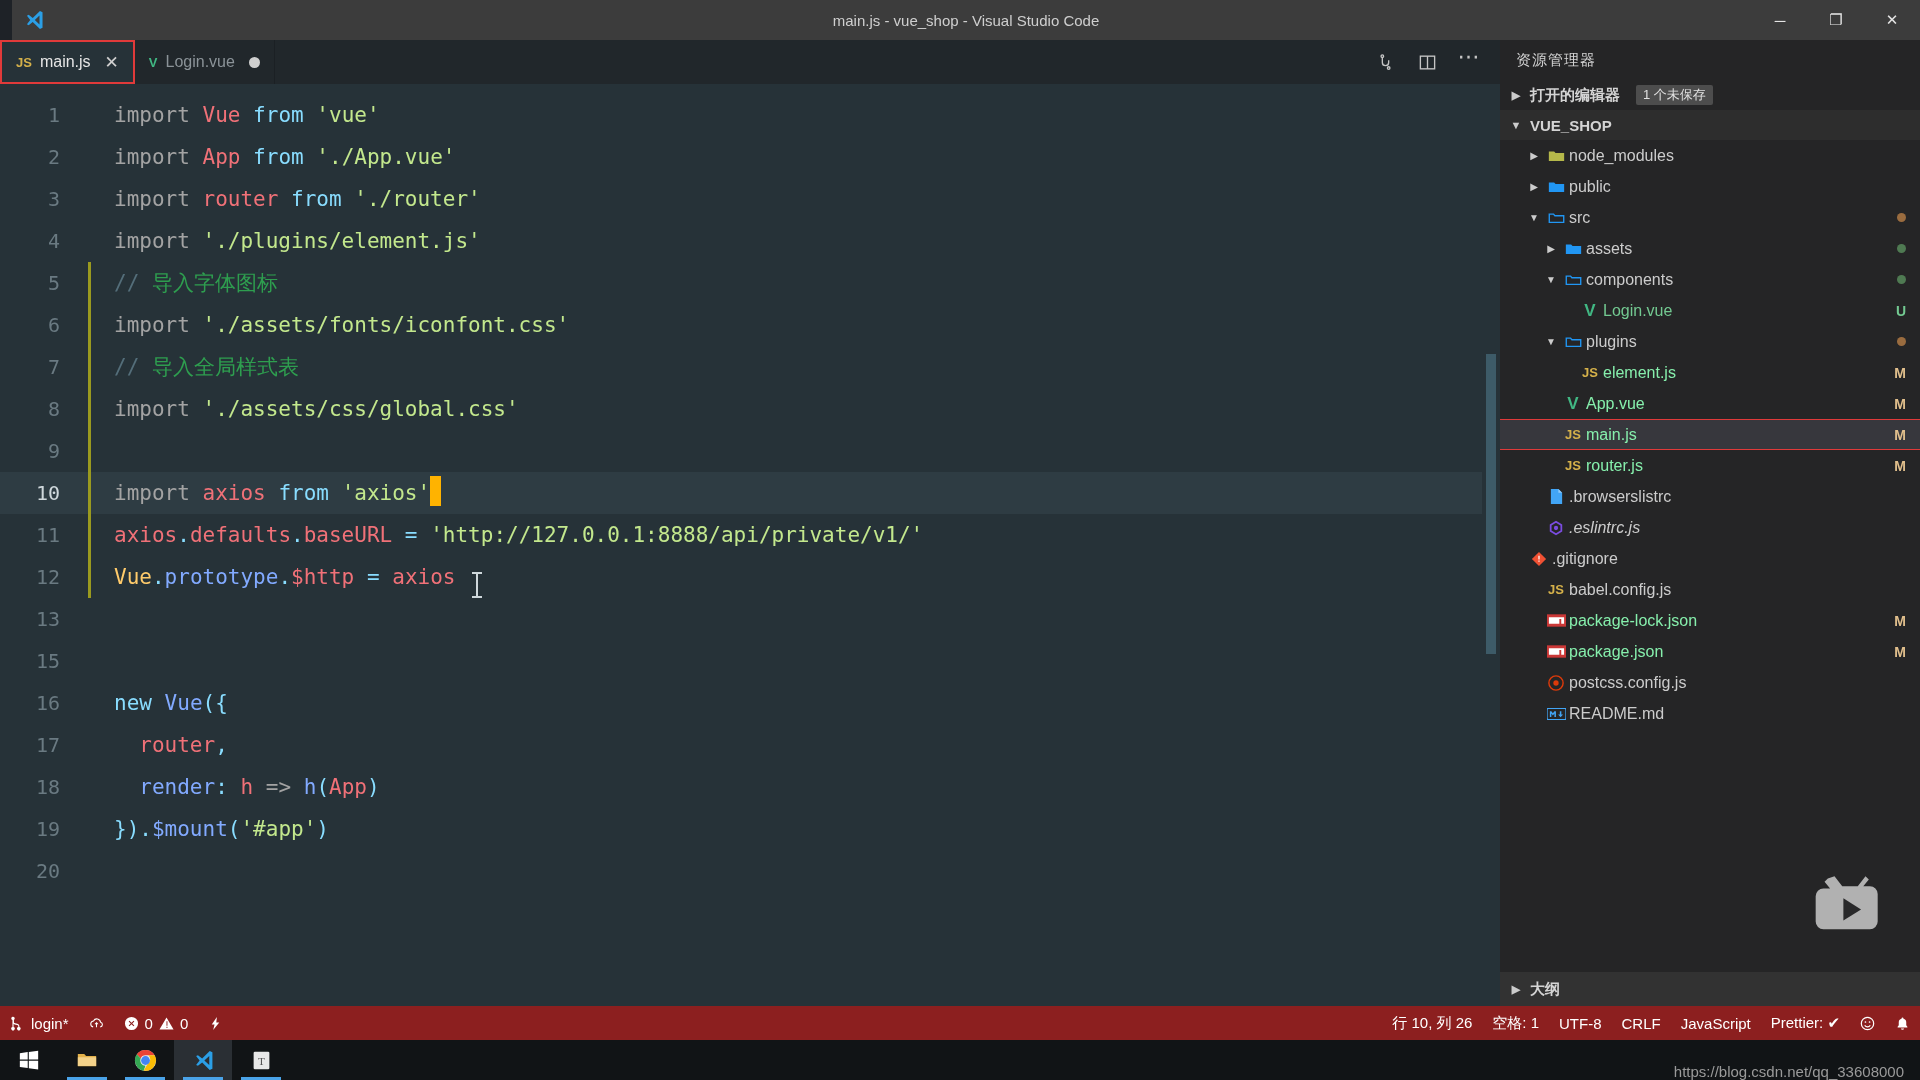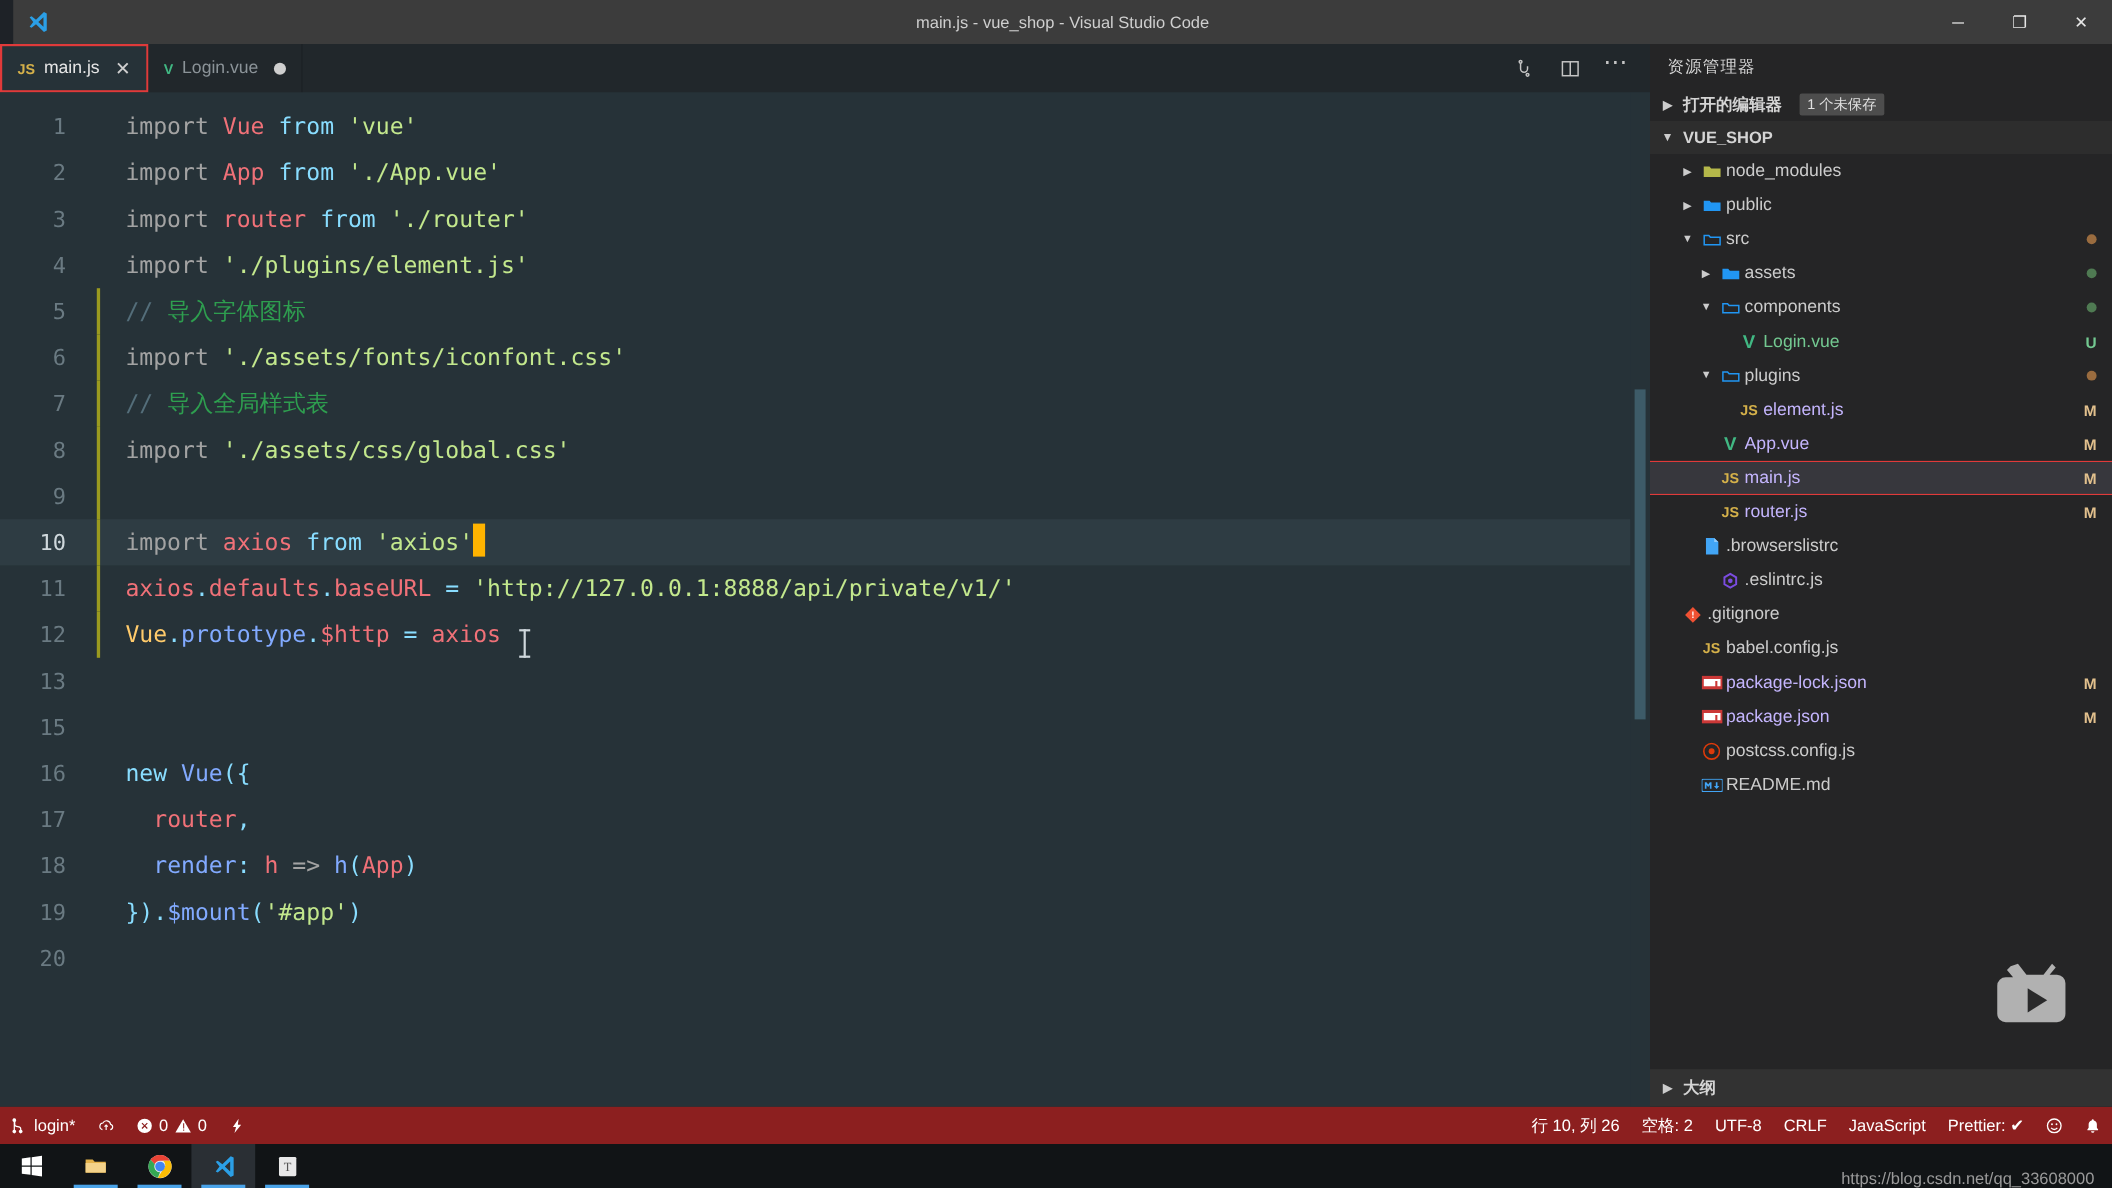--- a/index.html
+++ b/index.html
@@ -143,21 +143,21 @@
   .row .twisty { width:18px; flex:0 0 18px; text-align:center; font-size:10px; color:#cccccc; }
   .row .ico { width:26px; flex:0 0 26px; display:flex; align-items:center; justify-content:center; }
   .row .nm { flex:1; white-space:nowrap; overflow:hidden; text-overflow:ellipsis; }
   .row .st { font-size:14px; font-weight:bold; margin-left:auto; }
   .st-M { color:#e2c08d; }
   .st-U { color:#73c991; }
   .dot { width:9px; height:9px; border-radius:50%; margin-left:auto; }
 
   .nm-folder { color:#cccccc; }
   .nm-green  { color:#73c991; }
-  .nm-mod    { color:#c4b5fd; }
+  .nm-mod    { color:#86efac; }
 
   .folder-icon { width:17px; height:14px; }
   .jsico { color:#d5b14a; font-size:13px; font-weight:bold; font-family:"Liberation Sans", sans-serif; }
   .vueico { color:#41b883; font-size:17px; font-weight:bold; }
 
   .sect-outline {
     height:34px; display:flex; align-items:center; gap:6px; padding-left:8px;
     font-size:15px; font-weight:bold; color:#d4d4d4; background:#323232;
     flex:0 0 34px;
   }
@@ -397,21 +397,21 @@
           <div class="row" style="padding-left: 25px;">
             <span class="twisty"></span>
             <span class="ico">
               <svg width="15" height="17" viewBox="0 0 16 18">
                 <path fill="#42a5f5" d="M2 1h8l4 4v12H2z"></path>
                 <path fill="#90caf9" d="M10 1l4 4h-4z"></path>
               </svg>
             </span>
             <span class="nm nm-folder">.browserslistrc</span>
           </div>
-          <div class="row" style="padding-left: 42px;">
+          <div class="row" style="padding-left: 25px; font-style: italic;">
             <span class="twisty"></span>
             <span class="ico">
               <svg width="16" height="16" viewBox="0 0 18 18">
                 <path fill="none" stroke="#7b4ce0" stroke-width="2" d="M9 2l6 3.5v7L9 16l-6-3.5v-7z"></path>
                 <circle cx="9" cy="9" r="2.4" fill="#7b4ce0"></circle>
               </svg>
             </span>
             <span class="nm nm-folder">.eslintrc.js</span>
           </div>
           <div class="row" style="padding-left: 8px;">
@@ -513,21 +513,21 @@
       </div>
       <div class="sb-item">
         <svg viewBox="0 0 16 16" fill="currentColor">
             <path d="M9.5 1 4 9h3l-1.5 6L12 7H8.8L9.5 1z"></path>
           </svg>
       </div>
     </div>
 
     <div class="sb-right">
       <div class="sb-item">行 10, 列 26</div>
-      <div class="sb-item">空格: 2</div>
+      <div class="sb-item">空格: 1</div>
       <div class="sb-item">UTF-8</div>
       <div class="sb-item">CRLF</div>
       <div class="sb-item">JavaScript</div>
       <div class="sb-item">Prettier: ✔</div>
       <div class="sb-item">
         <svg viewBox="0 0 16 16" fill="none" stroke="currentColor" stroke-width="1.3">
             <circle cx="8" cy="8" r="6.6"></circle>
             <circle cx="5.8" cy="6.4" r=".9" fill="currentColor" stroke="none"></circle>
             <circle cx="10.2" cy="6.4" r=".9" fill="currentColor" stroke="none"></circle>
             <path d="M5 10c.8 1 1.8 1.5 3 1.5S10.2 11 11 10"></path>

